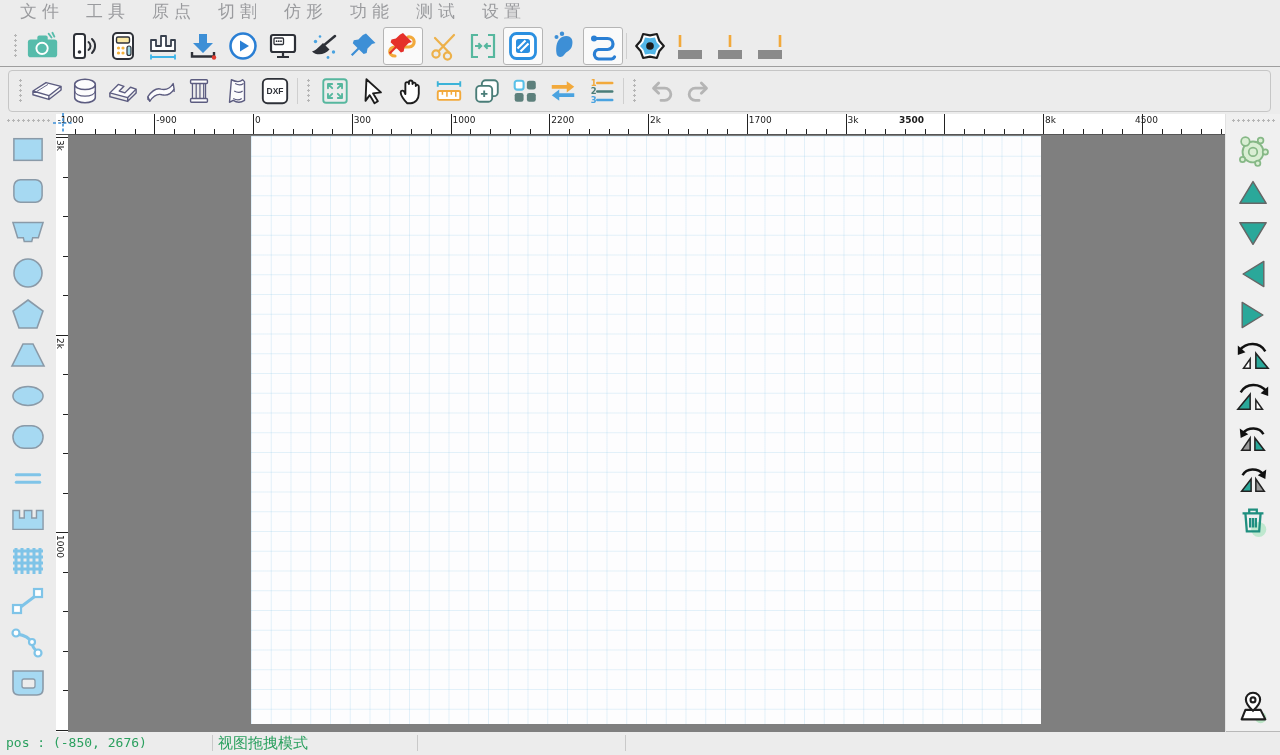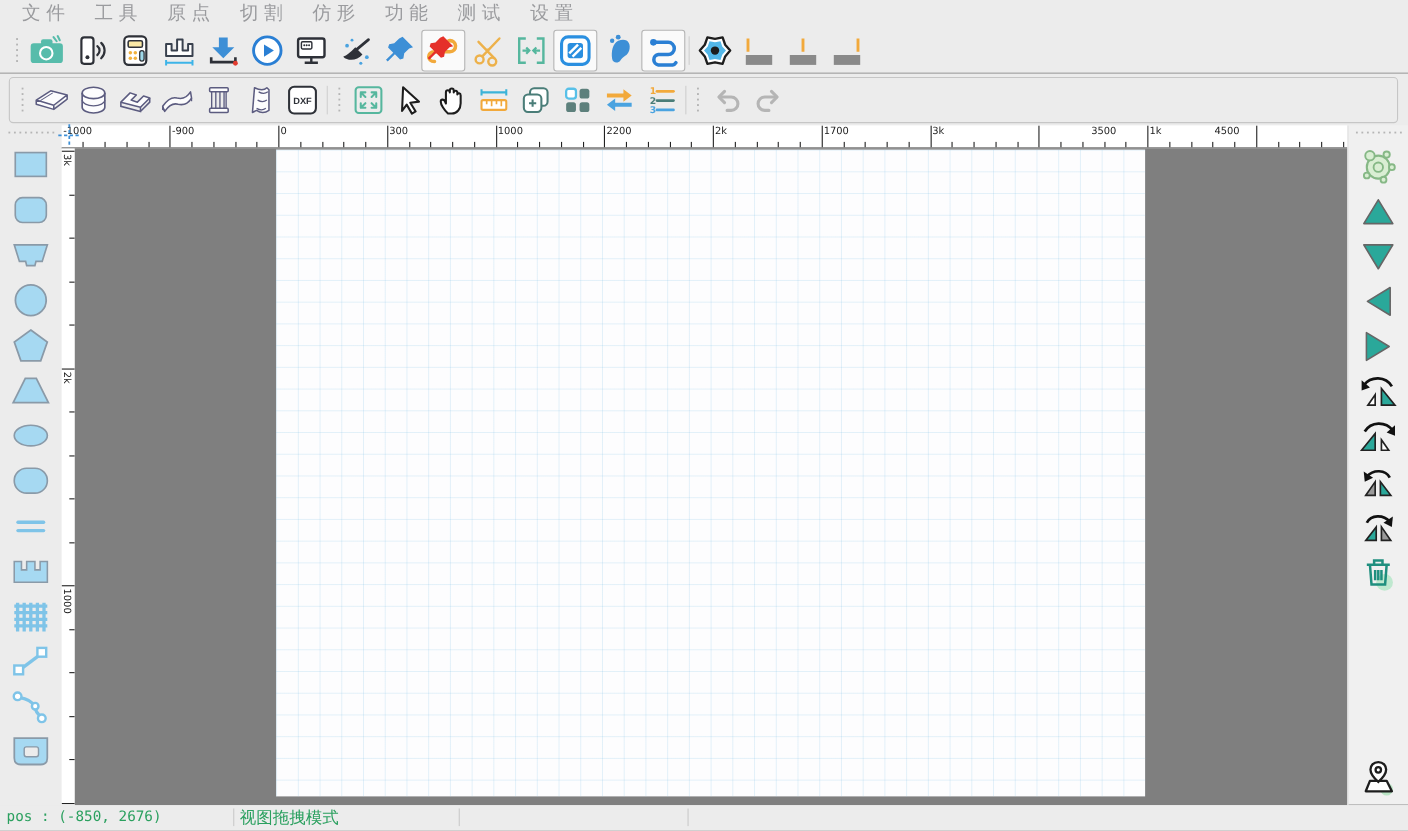--- a/index.html
+++ b/index.html
@@ -516,23 +516,23 @@
     <div class="htick" style="left: 1164.75px;"></div>
     <span class="hlabel" style="left: 1.5px;">-1000</span>
     <span class="hlabel" style="left: 100.25px;">-900</span>
     <span class="hlabel" style="left: 199px;">0</span>
     <span class="hlabel" style="left: 297.75px;">300</span>
     <span class="hlabel" style="left: 396.5px;">1000</span>
     <span class="hlabel" style="left: 495.25px;">2200</span>
     <span class="hlabel" style="left: 594px;">2k</span>
     <span class="hlabel" style="left: 692.75px;">1700</span>
     <span class="hlabel" style="left: 791.5px;">3k</span>
-    <span class="hlabel" style="left: 936px;">3500</span>
-    <span class="hlabel" style="left: 989px;">1k</span>
-    <span class="hlabel" style="left: 1048px;">4500</span>
+    <span class="hlabel" style="left: 843px; font-weight: bold;">3500</span>
+    <span class="hlabel" style="left: 989px;">8k</span>
+    <span class="hlabel" style="left: 1079px;">4500</span>
   </div>
 <div class="v-ruler">
     <div class="vtick major" style="top: 2px;"></div>
     <div class="vtick" style="top: 41.5px;"></div>
     <div class="vtick" style="top: 81px;"></div>
     <div class="vtick" style="top: 120.5px;"></div>
     <div class="vtick" style="top: 160px;"></div>
     <div class="vtick major" style="top: 199.5px;"></div>
     <div class="vtick" style="top: 239px;"></div>
     <div class="vtick" style="top: 278.5px;"></div>

